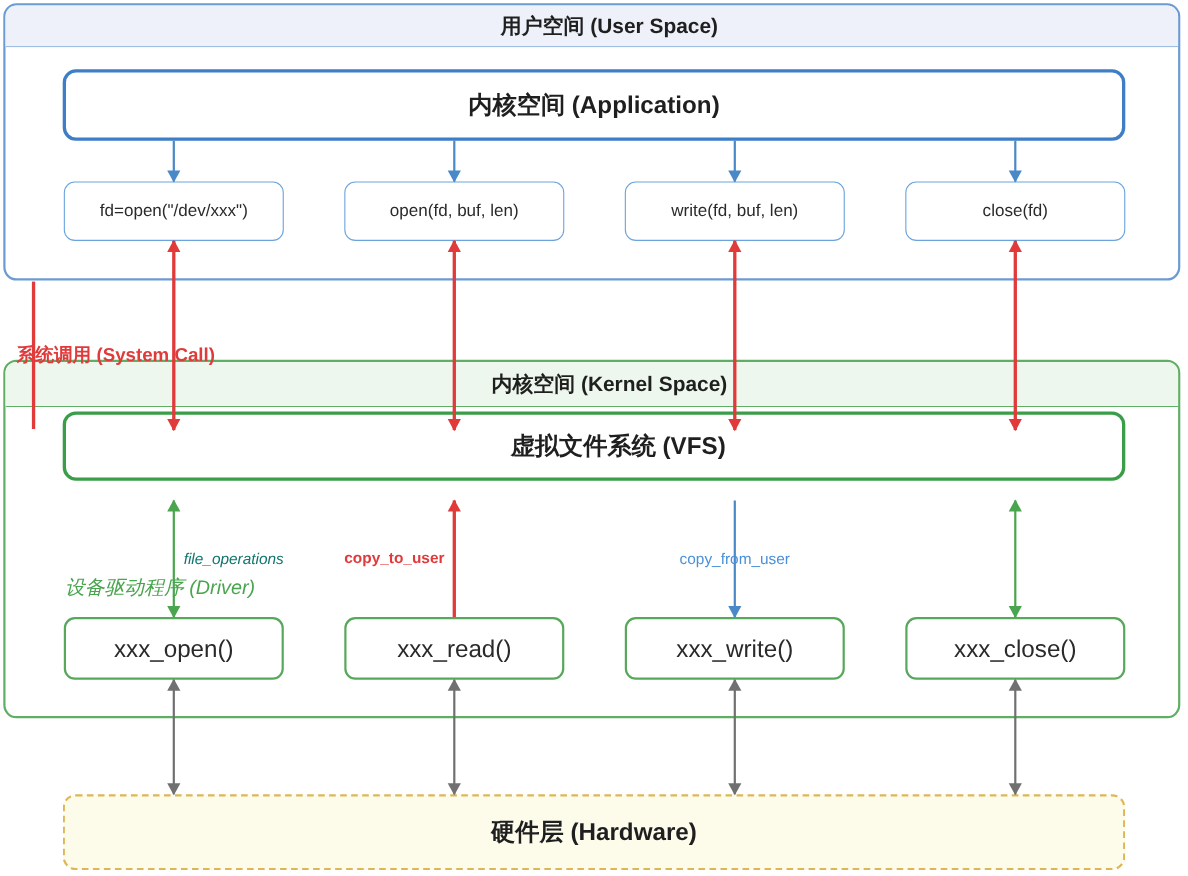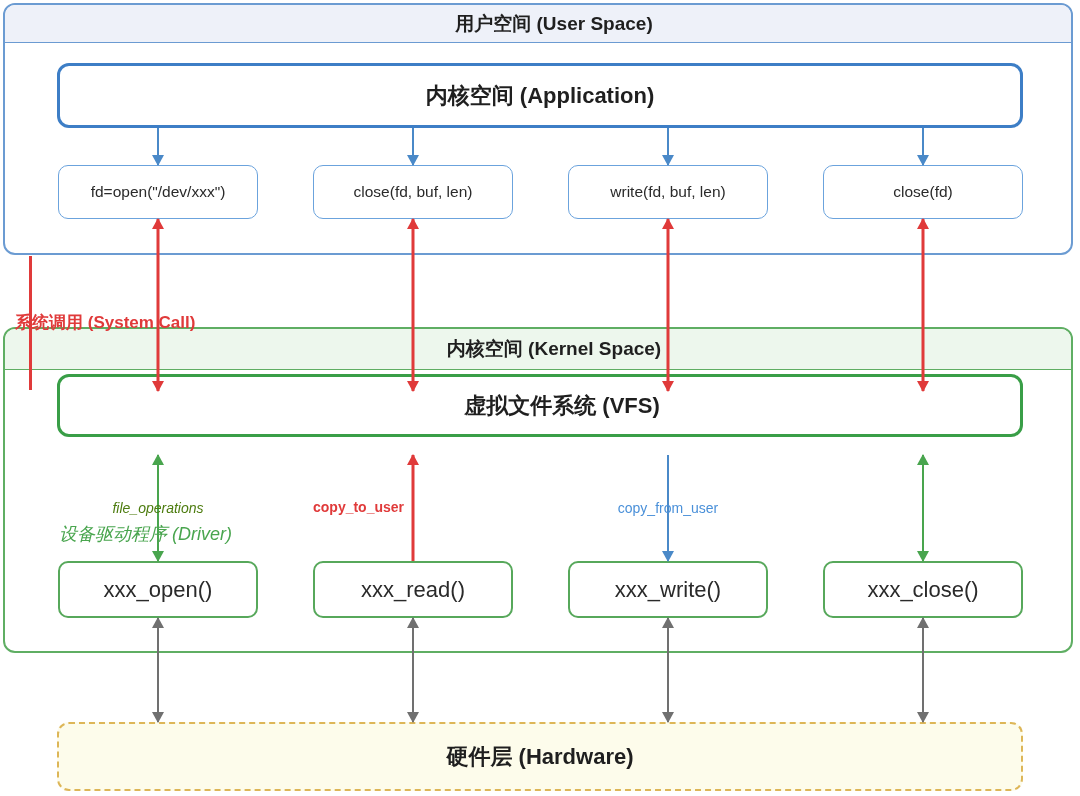--- a/index.html
+++ b/index.html
@@ -169,24 +169,24 @@
   .syscall-label {
     left: 15px; top: 311px;
     font-size: 17px;
     font-weight: 700;
     color: var(--accent-red, #e03a3a);
     z-index: 4;
     text-align: center;
   }
   .lbl-fileops {
     left: 58px; top: 500px; width: 200px;
-    text-align: center;
+    text-align: right;
     font-size: 14px;
     font-style: italic;
-    color: #4d7c0f;
+    color: #0f766e;
   }
   .lbl-driver {
     left: 59px; top: 522px;
     font-size: 18px;
     font-style: italic;
     color: var(--accent-green, #49a54e);
   }
   .lbl-ctu {
     left: 313px; top: 499px; width: 200px;
     font-size: 14px;
@@ -229,21 +229,21 @@
   </div>
   <div class="arrow c-blue a-blue a-col4">
     <div class="shaft"></div>
     <div class="head down"></div>
   </div>
 
   <div class="fn-box call col1">
     <span>fd=open("/dev/xxx")</span>
   </div>
   <div class="fn-box call col2">
-    <span>close(fd, buf, len)</span>
+    <span>open(fd, buf, len)</span>
   </div>
   <div class="fn-box call col3">
     <span>write(fd, buf, len)</span>
   </div>
   <div class="fn-box call col4">
     <span>close(fd)</span>
   </div>
 
   <div class="arrow c-red a-sys a-col1">
     <div class="shaft"></div>

